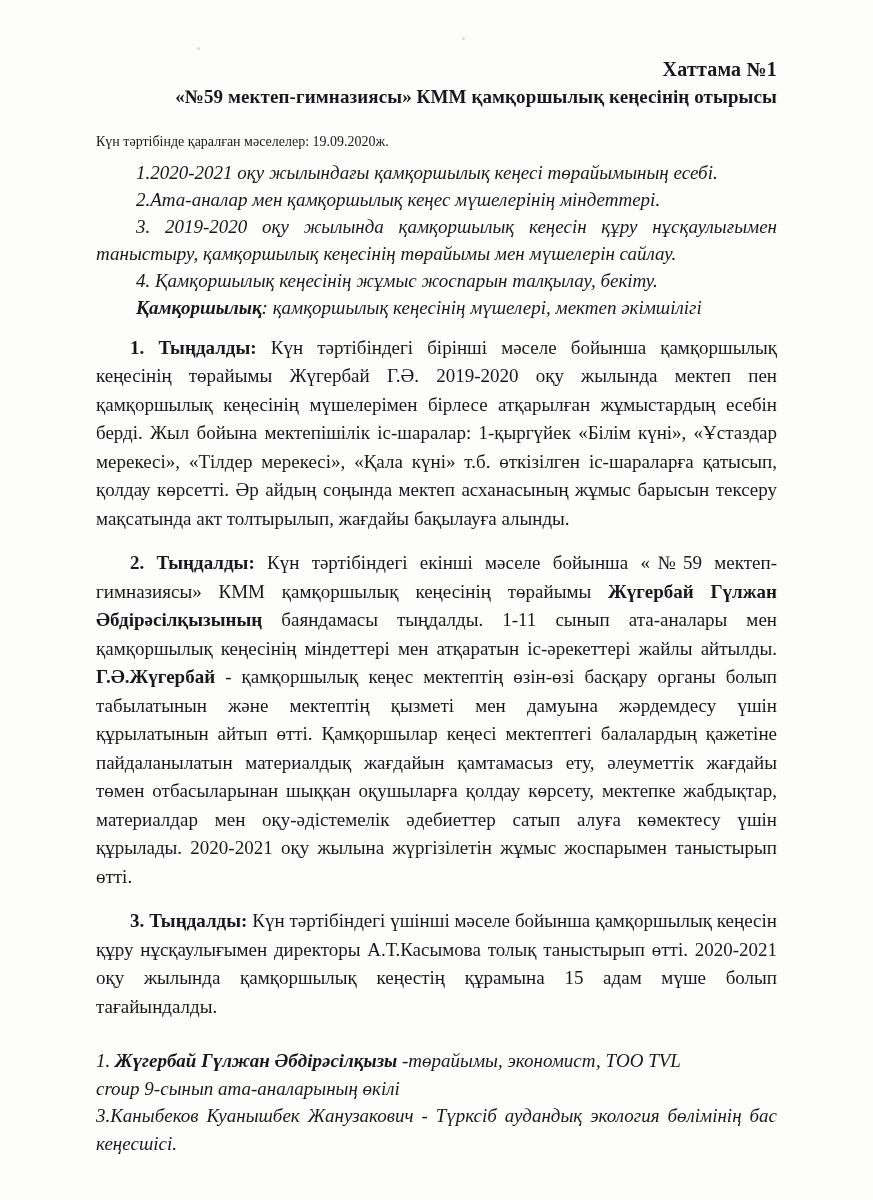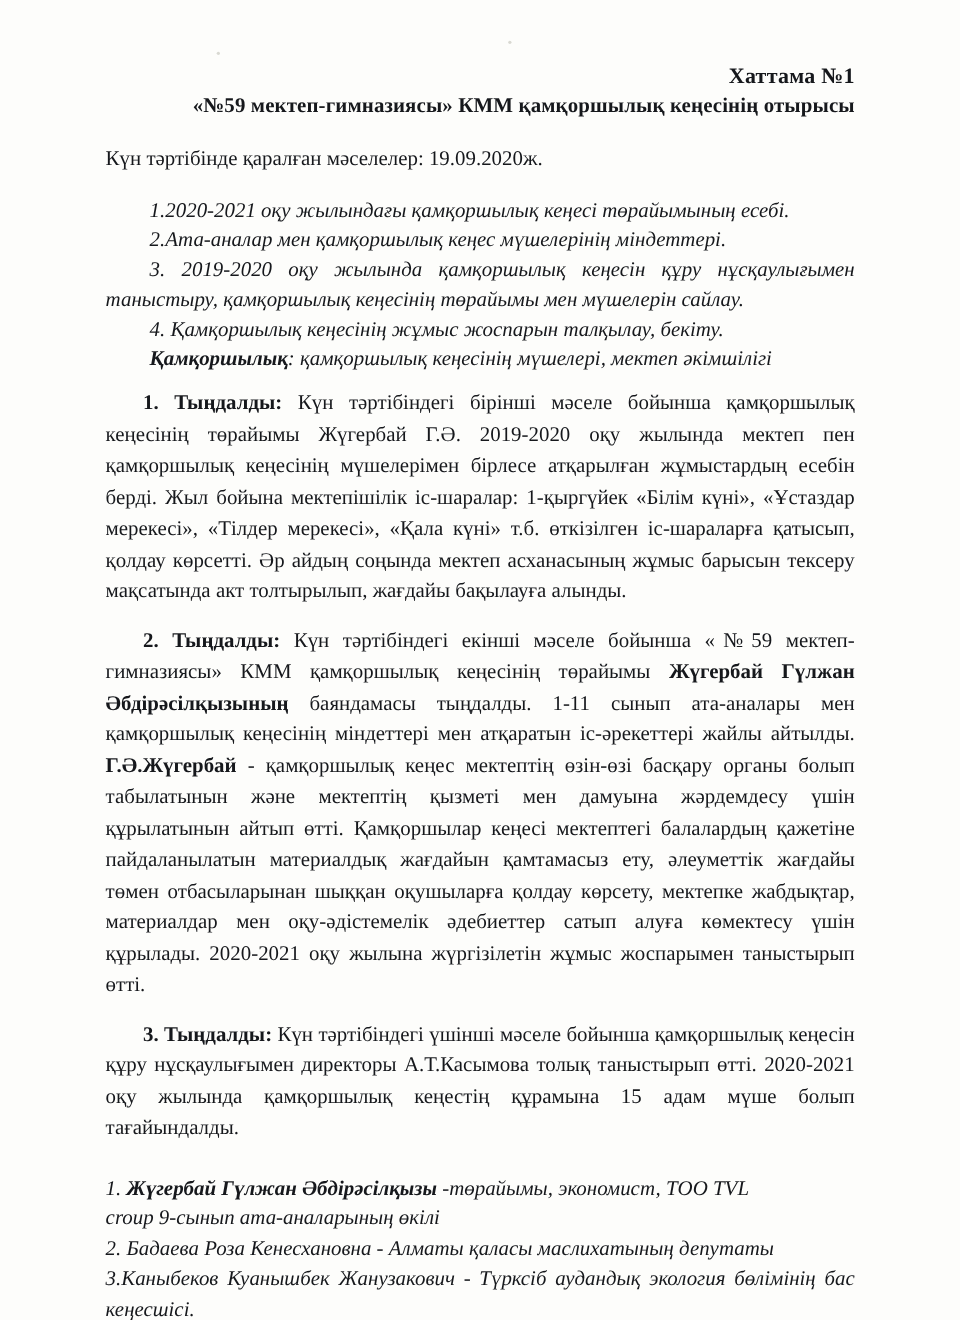--- a/index.html
+++ b/index.html
@@ -31,25 +31,25 @@
     letter-spacing: 0.2px;
     margin-bottom: 4px;
   }
   .doc-subtitle {
     font-size: 19px;
     font-weight: bold;
     letter-spacing: 0.1px;
     line-height: 1.25;
   }
   .line {
-    font-size: 19px;
+    font-size: 14px;
     line-height: 1.5;
     text-align: justify;
     text-justify: inter-word;
-    margin: 0 0 14px 0;
+    margin: 0 0 2px 0;
   }
   .agenda-line {
     font-size: 19px;
     line-height: 1.42;
     text-align: justify;
     text-justify: inter-word;
     margin: 0;
     text-indent: 40px;
     font-style: italic;
   }
@@ -119,17 +119,16 @@
 
   <p class="para"><span class="b">1. Тыңдалды:</span><span> Күн тәртібіндегі бірінші мәселе бойынша қамқоршылық кеңесінің төрайымы Жүгербай Г.Ә. 2019-2020 оқу жылында мектеп пен қамқоршылық кеңесінің мүшелерімен бірлесе атқарылған жұмыстардың есебін берді. Жыл бойына мектепішілік іс-шаралар: 1-қыргүйек «Білім күні», «Ұстаздар мерекесі», «Тілдер мерекесі», «Қала күні» т.б. өткізілген іс-шараларға қатысып, қолдау көрсетті. Әр айдың соңында мектеп асханасының жұмыс барысын тексеру мақсатында акт толтырылып, жағдайы бақылауға алынды.</span></p>
 
   <p class="para"><span class="b">2. Тыңдалды:</span><span> Күн тәртібіндегі екінші мәселе бойынша «№59 мектеп-гимназиясы» КММ қамқоршылық кеңесінің төрайымы </span><span class="b">Жүгербай Гүлжан Әбдірәсілқызының</span><span> баяндамасы тыңдалды. 1-11 сынып ата-аналары мен қамқоршылық кеңесінің міндеттері мен атқаратын іс-әрекеттері жайлы айтылды. </span><span class="b">Г.Ә.Жүгербай</span><span> - қамқоршылық кеңес мектептің өзін-өзі басқару органы болып табылатынын және мектептің қызметі мен дамуына жәрдемдесу үшін құрылатынын айтып өтті. Қамқоршылар кеңесі мектептегі балалардың қажетіне пайдаланылатын материалдық жағдайын қамтамасыз ету, әлеуметтік жағдайы төмен отбасыларынан шыққан оқушыларға қолдау көрсету, мектепке жабдықтар, материалдар мен оқу-әдістемелік әдебиеттер сатып алуға көмектесу үшін құрылады. 2020-2021 оқу жылына жүргізілетін жұмыс жоспарымен таныстырып өтті.</span></p>
 
   <p class="para tight"><span class="b">3. Тыңдалды:</span><span> Күн тәртібіндегі үшінші мәселе бойынша қамқоршылық кеңесін құру нұсқаулығымен директоры А.Т.Касымова толық таныстырып өтті. 2020-2021 оқу жылында қамқоршылық кеңестің құрамына 15 адам мүше болып тағайындалды.</span></p>
 
   <div class="members">
     <p class="member-line member-first"><span>1. </span><span class="b">Жүгербай Гүлжан Әбдірәсілқызы</span><span> -төрайымы, экономист, ТОО TVL</span></p>
     <p class="member-line cont">сroup  9-сынып ата-аналарының өкілі</p>
-    <p class="member-line"><span>2. </span><span>Бадаева Роза Кенесхановна - Алматы қаласы  маслихатының депутаты</span></p>
     <p class="member-line"><span>3.</span><span>Каныбеков Куанышбек Жанузакович -  Түрксіб аудандық экология бөлімінің бас кеңесшісі.</span></p>
   </div>
 
 </div>
 
 </body></html>

